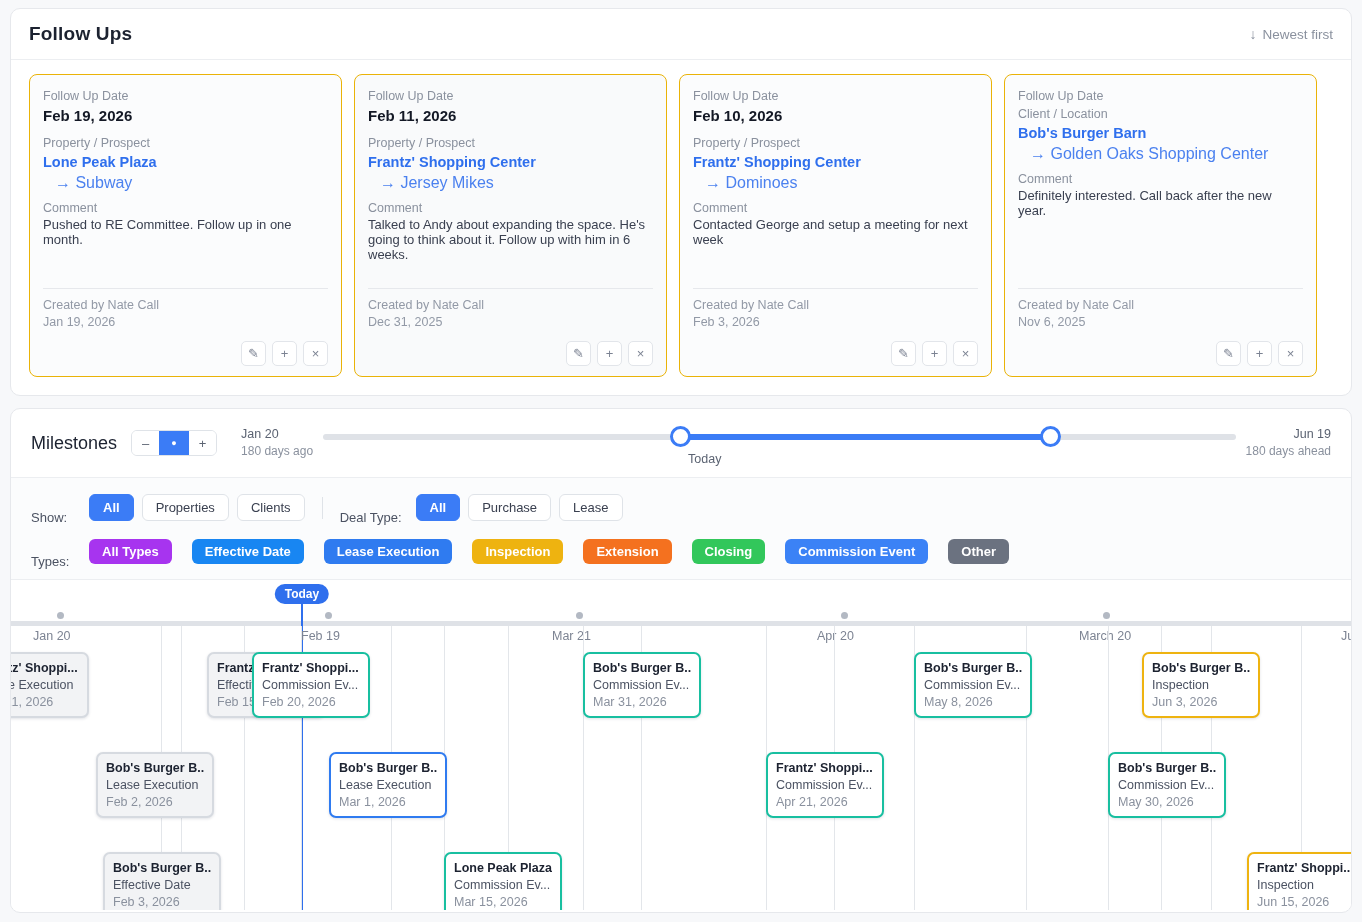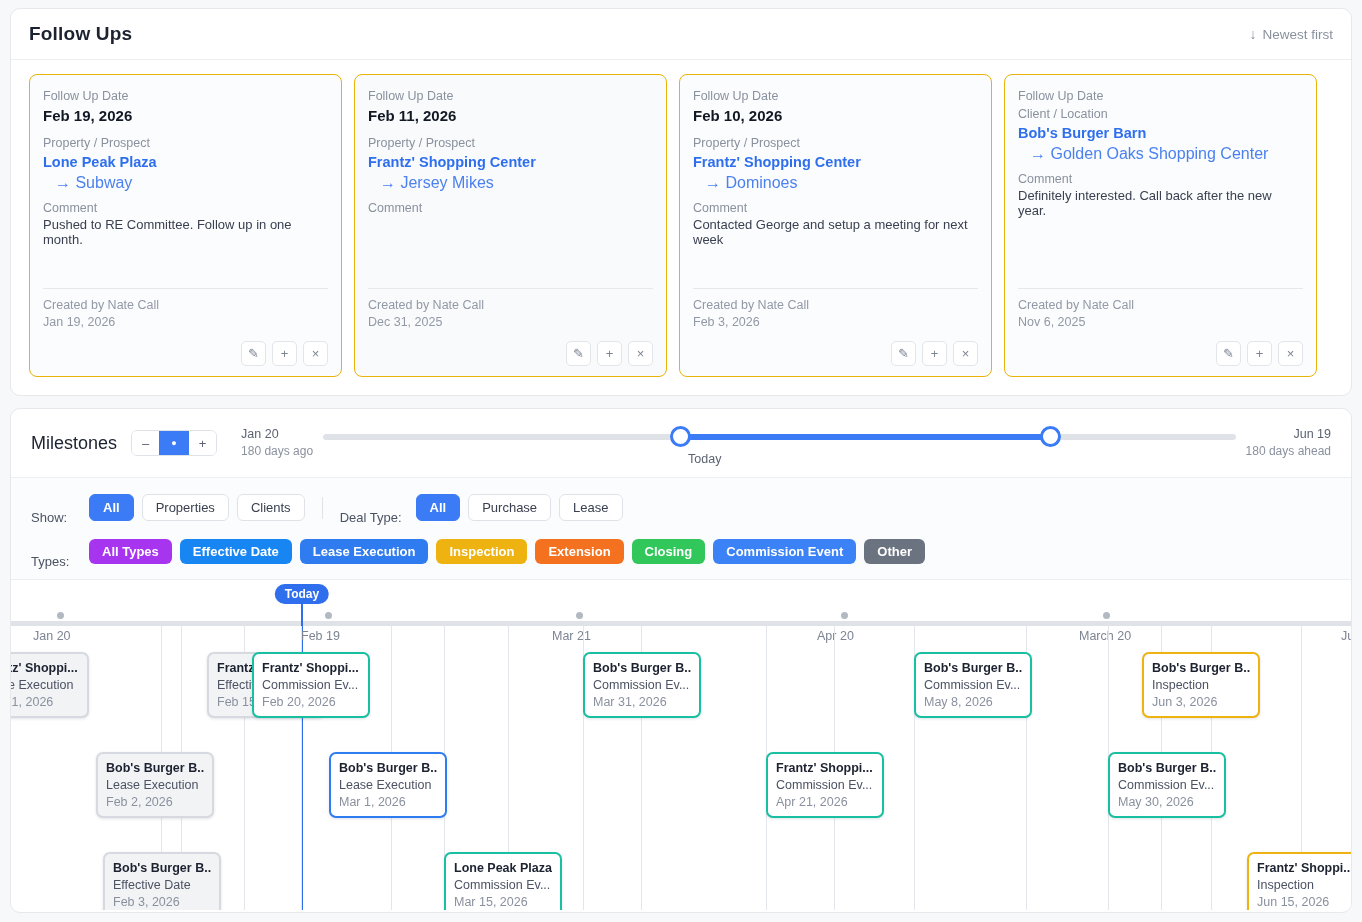--- a/index.html
+++ b/index.html
@@ -165,20 +165,21 @@
             </div>
           </div>
         </div>
         <div class="fu-card">
           <div class="lbl">Follow Up Date</div>
           <div class="val-date">Feb 11, 2026</div>
           <div class="lbl">Property / Prospect</div>
           <div class="link-main">Frantz' Shopping Center</div>
           <div class="link-sub">→ Jersey Mikes</div>
           <div class="lbl">Comment</div>
+          <div class="comment-txt">Talked to Andy about expanding the space. He's going to think about it. Follow up with him in 6 weeks.</div>
           <div class="fu-foot">
             <div class="fu-divider"></div>
             <div class="created">Created by Nate Call</div>
             <div class="created dt">Dec 31, 2025</div>
             <div class="fu-actions">
               <div class="ibtn">
                 <span>✎</span>
               </div>
               <div class="ibtn">
                 <span>+</span>
@@ -282,21 +283,21 @@
         <span class="vsep"></span>
         <span class="frow-lbl" style="width:auto">Deal Type:</span>
         <span id="deal-pills" style="display:flex;gap:8px;margin-left:6px">
             <span class="pill active">All</span>
             <span class="pill">Purchase</span>
             <span class="pill">Lease</span>
           </span>
       </div>
       <div class="frow">
         <span class="frow-lbl">Types:</span>
-        <span id="type-pills" style="display:flex;gap:8px">
+        <span id="type-pills" style="display:flex;gap:20px">
             <span class="tpill" style="background: rgb(167, 52, 239);">All Types</span>
             <span class="tpill" style="background: rgb(24, 134, 242);">Effective Date</span>
             <span class="tpill" style="background: rgb(47, 123, 240);">Lease Execution</span>
             <span class="tpill" style="background: rgb(238, 179, 16);">Inspection</span>
             <span class="tpill" style="background: rgb(244, 113, 31);">Extension</span>
             <span class="tpill" style="background: rgb(50, 199, 91);">Closing</span>
             <span class="tpill" style="background: #3b82f6;">Commission Event</span>
             <span class="tpill" style="background: rgb(107, 114, 128);">Other</span>
           </span>
       </div>

